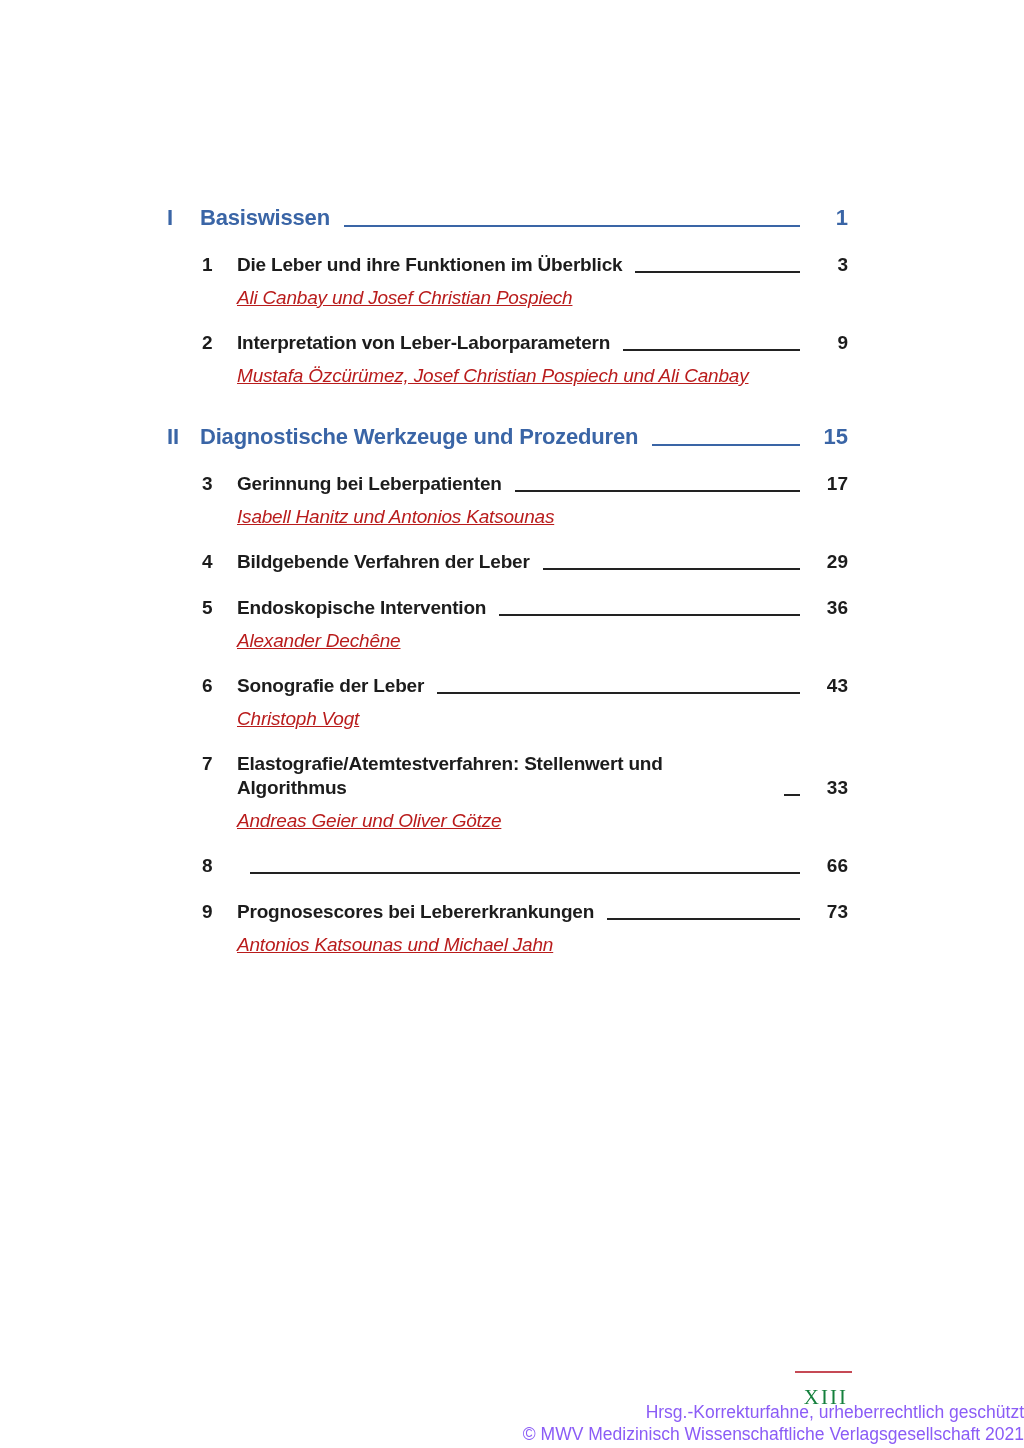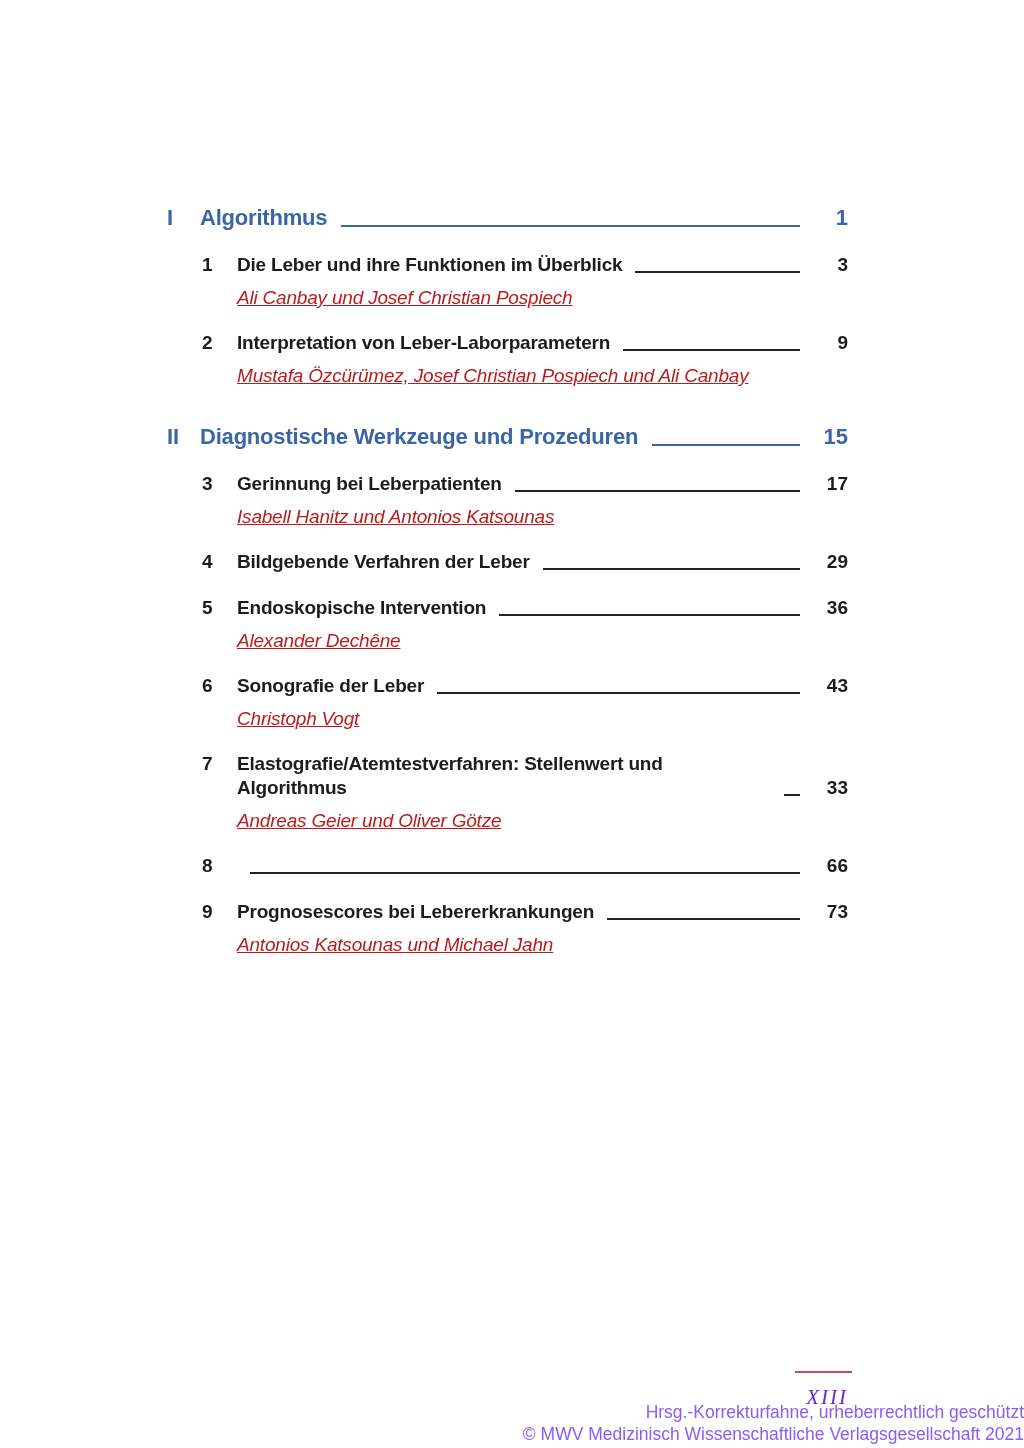--- a/index.html
+++ b/index.html
@@ -82,22 +82,21 @@
     top: 1371px; right: 172px;
     width: 57px; height: 2px;
     background: #c64a55;
   }
   .folio {
     position: absolute;
     top: 1385px; right: 176px;
     font-family: "Liberation Serif", serif;
     font-size: 21px;
     letter-spacing: 2px;
-    color: #6d28d9;
-    font-style: italic;
+    color: #15803d;
   }
   .footer-center {
     position: absolute;
     left: 0; right: 0; bottom: 3px;
     text-align: right;
     font-size: 17.5px;
     line-height: 22px;
     color: #8b5cf6;
     padding-left: 23px;
   }
@@ -105,21 +104,21 @@
 </head>
 <body>
 
 <div class="page">
 
   <div class="toc">
 
 
     <div class="section-row">
       <span class="sec-num">I</span>
-      <span class="sec-title">Algorithmus</span>
+      <span class="sec-title">Basiswissen</span>
       <span class="sec-leader"></span>
       <span class="sec-page">1</span>
     </div>
 
     <div class="chapter">
       <div class="chapter-row">
         <span class="ch-num">1</span>
         <span class="ch-title">Die Leber und ihre Funktionen im Überblick</span>
         <span class="ch-leader"></span>
         <span class="ch-page">3</span>

